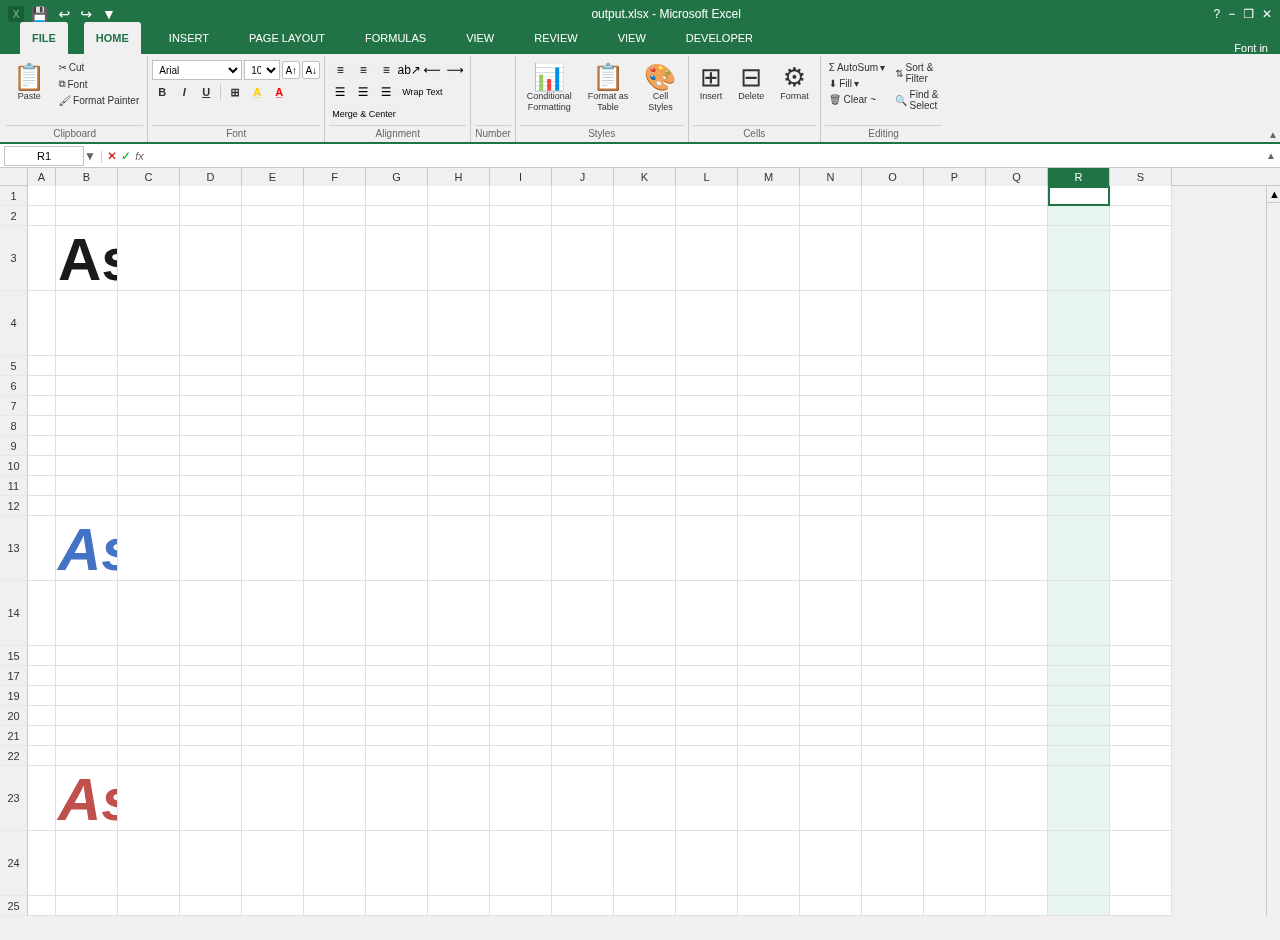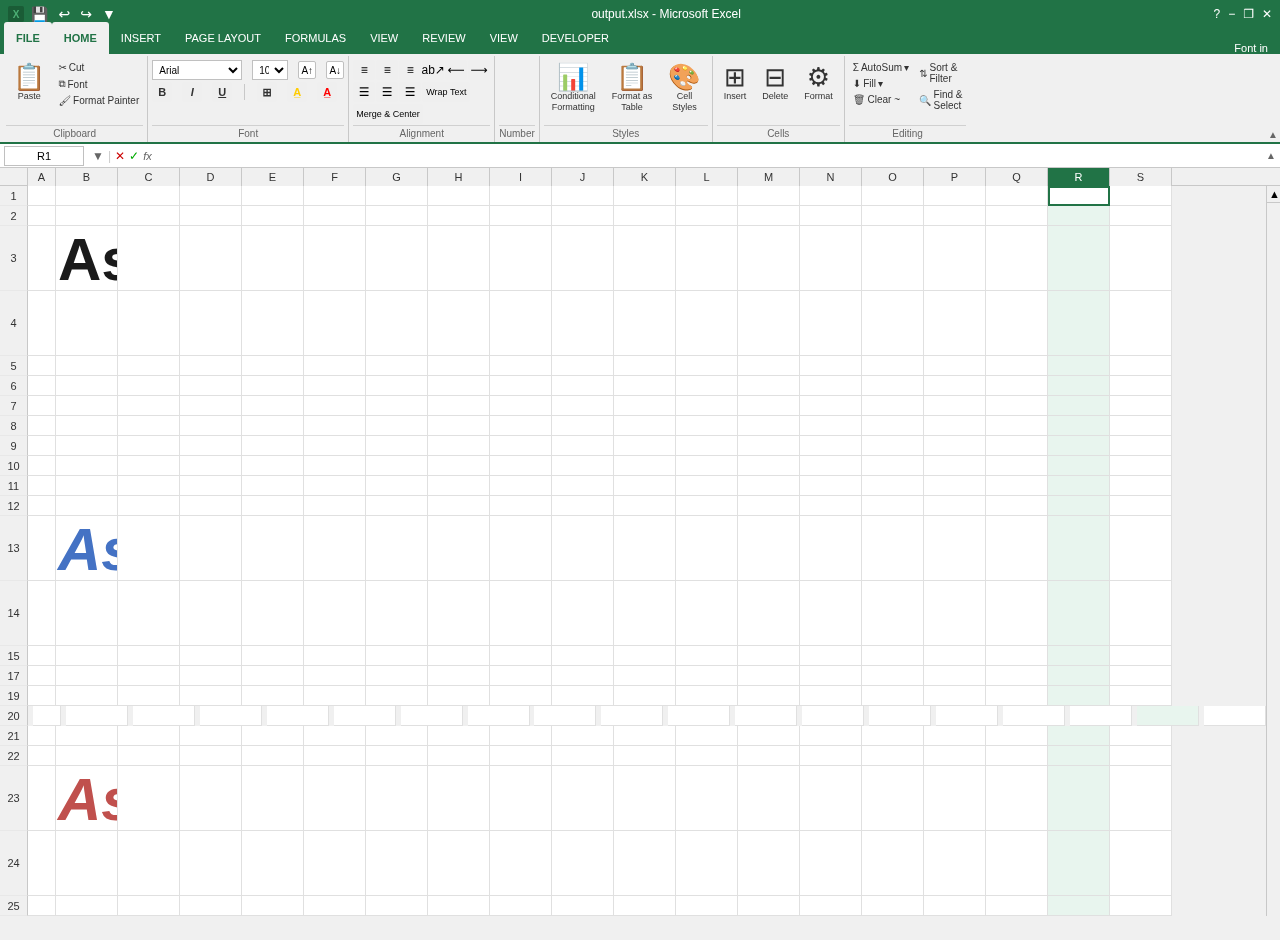--- a/index.html
+++ b/index.html
@@ -33,31 +33,32 @@
     }
     .ribbon-tab {
       padding: 16px 12px;
       font-size: 11px;
       color: white;
       cursor: pointer;
       height: 26px;
       display: flex;
       align-items: center;
       border-radius: 3px 3px 0 0;
+      margin-left: 16px;
     }
     .ribbon-tab.active {
       background: #f0f0f0;
       color: #217346;
       font-weight: bold;
     }
     .sign-in { margin-left: auto; color: white; font-size: 11px; padding: 0 12px; }
 
     
     .font-controls { display: flex; flex-direction: column; gap: 2px; }
-    .font-row { display: flex; align-items: center; gap: 10px; }
+    .font-row { display: flex; align-items: center; gap: 2px; }
     .font-select {
       width: 90px; height: 20px; font-size: 10px;
       border: 1px solid #c0c0c0; background: white; padding: 0 2px;
     }
     .font-size-select { width: 36px; height: 20px; font-size: 10px; border: 1px solid #c0c0c0; background: white; padding: 0 2px; }
     .small-btn {
       width: 18px; height: 18px; border: 1px solid #c0c0c0; background: white;
       cursor: pointer; font-size: 10px; display: flex; align-items: center; justify-content: center;
       border-radius: 2px;
     }
@@ -81,21 +82,21 @@
     .number-fmt-select { width: 100px; height: 20px; font-size: 10px; border: 1px solid #c0c0c0; background: white; padding: 0 2px; }
 
     
     .formula-bar {
       background: white;
       border-bottom: 1px solid #c8c8c8;
       display: flex;
       align-items: center;
       height: 24px;
       padding: 0 4px;
-      gap: 8px;
+      gap: 0;
     }
     .name-box {
       width: 80px; height: 20px; border: 1px solid #c0c0c0;
       font-size: 11px; padding: 0 4px; text-align: center;
     }
     .formula-input { flex: 1; border: none; outline: none; font-size: 11px; padding: 0 4px; }
 
     
     .col-header-row {
       display: flex;
@@ -807,21 +808,21 @@
               <div class="cell" style="width: 62px; min-width: 62px; height: 20px; position: relative;"></div>
               <div class="cell" style="width: 62px; min-width: 62px; height: 20px; position: relative;"></div>
               <div class="cell" style="width: 62px; min-width: 62px; height: 20px; position: relative;"></div>
               <div class="cell" style="width: 62px; min-width: 62px; height: 20px; position: relative;"></div>
               <div class="cell" style="width: 62px; min-width: 62px; height: 20px; position: relative;"></div>
               <div class="cell" style="width: 62px; min-width: 62px; height: 20px; position: relative;"></div>
               <div class="cell" style="width: 62px; min-width: 62px; height: 20px; position: relative;"></div>
               <div class="cell" style="width: 62px; min-width: 62px; height: 20px; position: relative; background: rgb(232, 245, 238);"></div>
               <div class="cell" style="width: 62px; min-width: 62px; height: 20px; position: relative;"></div>
             </div>
-            <div class="spreadsheet-row" style="height: 20px; min-height: 20px; justify-content: space-between;">
+            <div class="spreadsheet-row" style="height: 20px; min-height: 20px;">
               <div class="row-num" style="height: 20px;">20</div>
               <div class="cell" style="width: 28px; min-width: 28px; height: 20px; position: relative;"></div>
               <div class="cell" style="width: 62px; min-width: 62px; height: 20px; position: relative;"></div>
               <div class="cell" style="width: 62px; min-width: 62px; height: 20px; position: relative;"></div>
               <div class="cell" style="width: 62px; min-width: 62px; height: 20px; position: relative;"></div>
               <div class="cell" style="width: 62px; min-width: 62px; height: 20px; position: relative;"></div>
               <div class="cell" style="width: 62px; min-width: 62px; height: 20px; position: relative;"></div>
               <div class="cell" style="width: 62px; min-width: 62px; height: 20px; position: relative;"></div>
               <div class="cell" style="width: 62px; min-width: 62px; height: 20px; position: relative;"></div>
               <div class="cell" style="width: 62px; min-width: 62px; height: 20px; position: relative;"></div>

